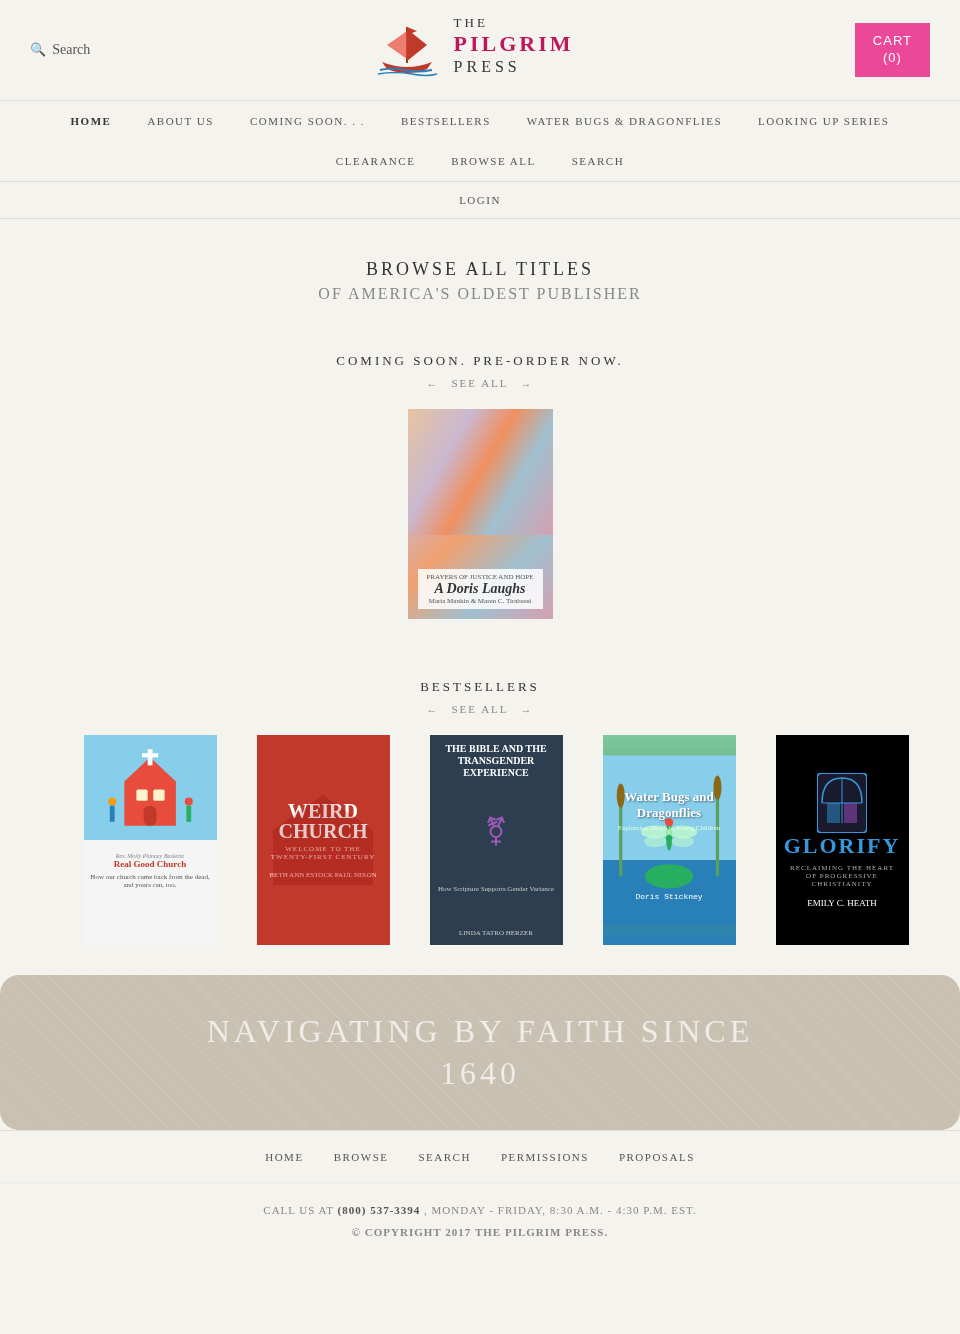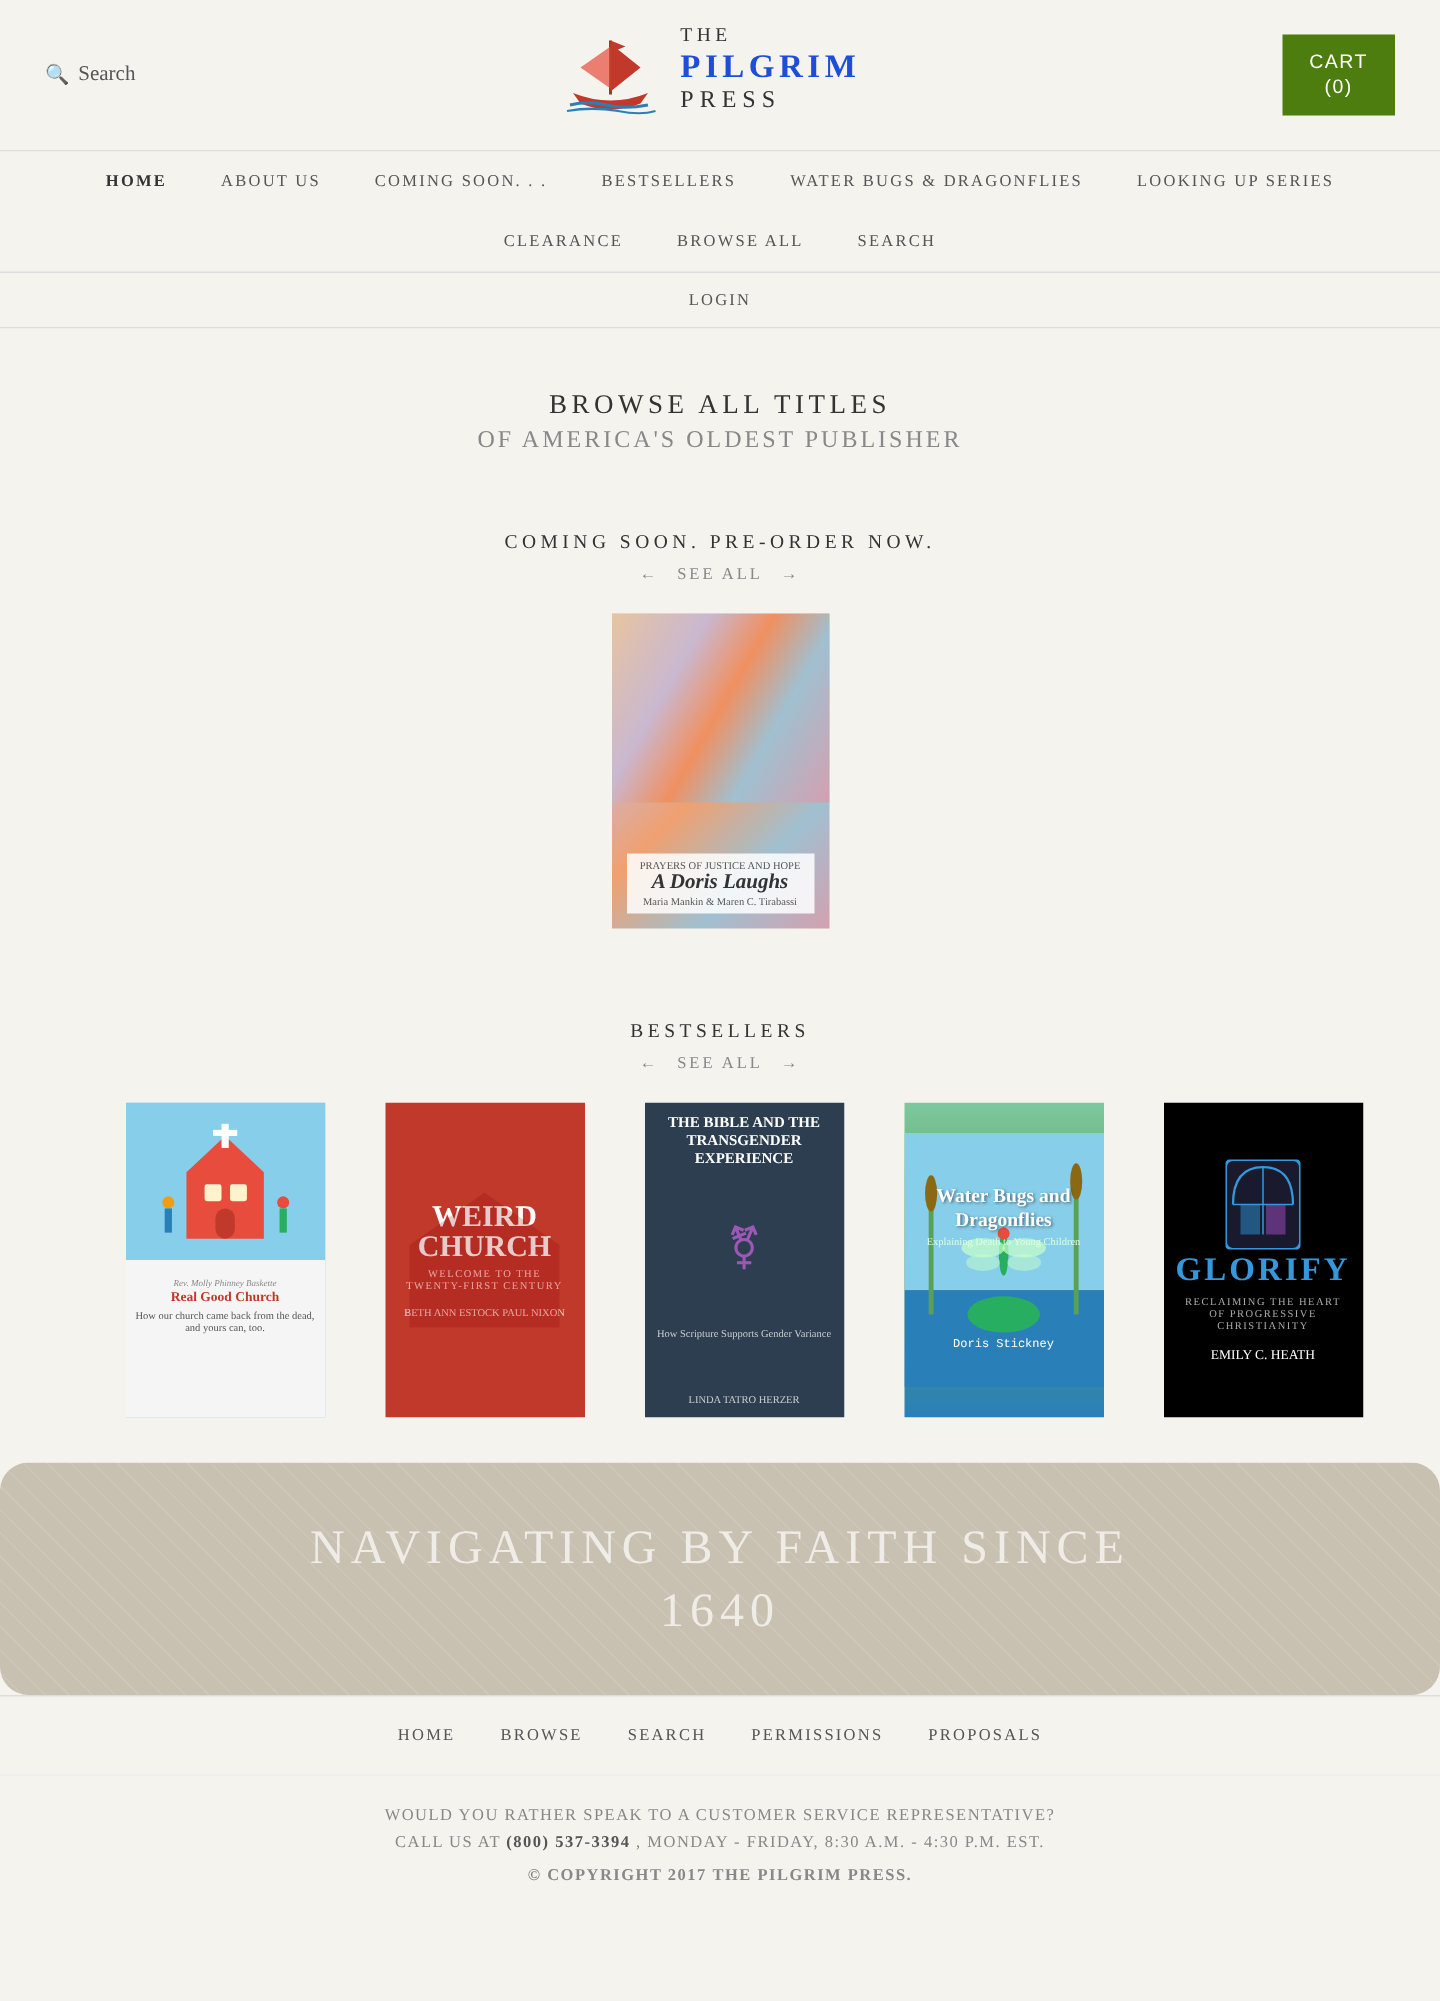--- a/index.html
+++ b/index.html
@@ -32,24 +32,24 @@
       width: 70px;
       height: 70px;
     }
     .logo-text {
       display: flex;
       flex-direction: column;
       align-items: flex-start;
       line-height: 1.2;
     }
     .logo-the { font-size: 13px; letter-spacing: 3px; color: #333; }
-    .logo-pilgrim { font-size: 22px; letter-spacing: 3px; color: #1d4ed8; font-weight: bold; }
+    .logo-pilgrim { font-size: 22px; letter-spacing: 3px; color: #be185d; font-weight: bold; }
     .logo-press { font-size: 16px; letter-spacing: 4px; color: #333; }
     .cart-btn {
-      background: #4d7c0f;
+      background: #ec4899;
       color: white;
       border: none;
       padding: 10px 18px;
       font-size: 13px;
       letter-spacing: 1px;
       cursor: pointer;
       text-align: center;
       line-height: 1.3;
     }
 
@@ -634,21 +634,20 @@
 
 <div class="footer-nav">
   <a href="#">HOME</a>
   <a href="#">BROWSE</a>
   <a href="#">SEARCH</a>
   <a href="#">PERMISSIONS</a>
   <a href="#">PROPOSALS</a>
 </div>
 
 <div class="footer-info">
-  <p>WOULD YOU RATHER SPEAK TO A CUSTOMER SERVICE REPRESENTATIVE?</p>
   <p>
     <span>CALL US AT</span>
     <span class="phone">(800) 537-3394</span>
     <span>, MONDAY - FRIDAY, 8:30 A.M. - 4:30 P.M. EST.</span>
   </p>
   <p class="copyright">
     <span>© COPYRIGHT 2017</span>
     <span>THE PILGRIM PRESS.</span>
   </p>
 

